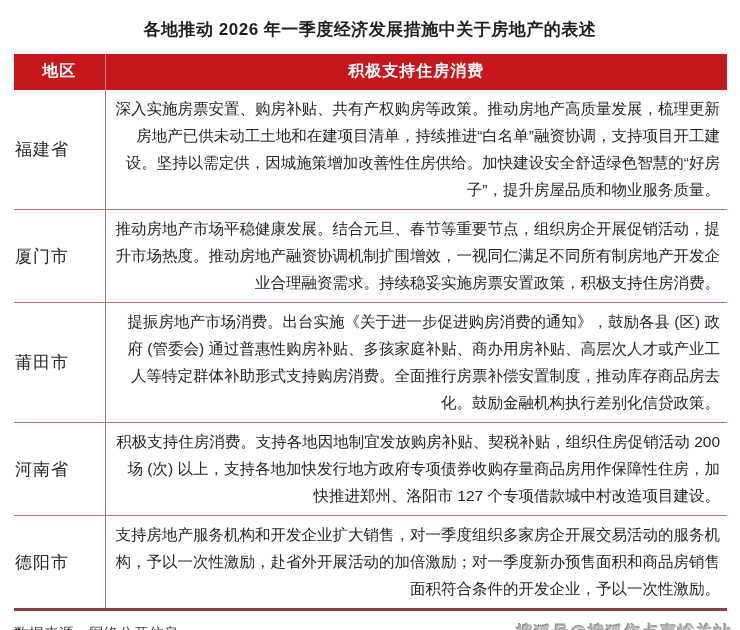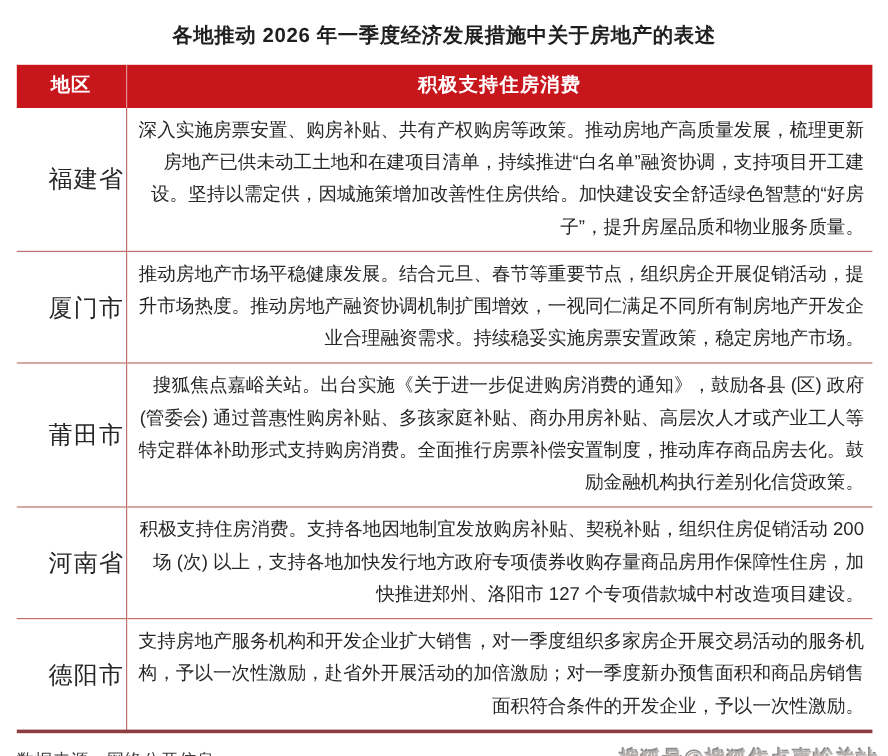--- a/index.html
+++ b/index.html
@@ -40,24 +40,24 @@
     text-align: center;
     letter-spacing: 1px;
   }
   .policy-table th.region-header {
     border-right: 1px solid #e0908e;
   }
   .policy-table tbody tr:not(:first-child) td {
     border-top: 1px solid #bd6f6b;
   }
   .region-cell {
-    text-align: right;
+    text-align: left;
     vertical-align: middle;
     border-right: 1px solid #bd6f6b;
-    font-size: 20px;
+    font-size: 17px;
     color: #262626;
     letter-spacing: 1px;
   }
   .desc-cell {
     padding: 5px 7px 6px 9px;
     font-size: 15.5px;
     line-height: 27px;
     color: #262626;
     text-align: right;
     vertical-align: middle;
@@ -99,25 +99,25 @@
         <th>积极支持住房消费</th>
       </tr>
     </thead>
     <tbody>
       <tr>
         <td class="region-cell">福建省</td>
         <td class="desc-cell">深入实施房票安置、购房补贴、共有产权购房等政策。推动房地产高质量发展，梳理更新房地产已供未动工土地和在建项目清单，持续推进“白名单”融资协调，支持项目开工建设。坚持以需定供，因城施策增加改善性住房供给。加快建设安全舒适绿色智慧的“好房子”，提升房屋品质和物业服务质量。</td>
       </tr>
       <tr>
         <td class="region-cell">厦门市</td>
-        <td class="desc-cell">推动房地产市场平稳健康发展。结合元旦、春节等重要节点，组织房企开展促销活动，提升市场热度。推动房地产融资协调机制扩围增效，一视同仁满足不同所有制房地产开发企业合理融资需求。持续稳妥实施房票安置政策，稳定房地产市场。</td>
+        <td class="desc-cell">推动房地产市场平稳健康发展。结合元旦、春节等重要节点，组织房企开展促销活动，提升市场热度。推动房地产融资协调机制扩围增效，一视同仁满足不同所有制房地产开发企业合理融资需求。持续稳妥实施房票安置政策，积极支持住房消费。</td>
       </tr>
       <tr>
         <td class="region-cell">莆田市</td>
-        <td class="desc-cell">搜狐焦点嘉峪关站。出台实施《关于进一步促进购房消费的通知》，鼓励各县 (区) 政府 (管委会) 通过普惠性购房补贴、多孩家庭补贴、商办用房补贴、高层次人才或产业工人等特定群体补助形式支持购房消费。全面推行房票补偿安置制度，推动库存商品房去化。鼓励金融机构执行差别化信贷政策。</td>
+        <td class="desc-cell">提振房地产市场消费。出台实施《关于进一步促进购房消费的通知》，鼓励各县 (区) 政府 (管委会) 通过普惠性购房补贴、多孩家庭补贴、商办用房补贴、高层次人才或产业工人等特定群体补助形式支持购房消费。全面推行房票补偿安置制度，推动库存商品房去化。鼓励金融机构执行差别化信贷政策。</td>
       </tr>
       <tr>
         <td class="region-cell">河南省</td>
         <td class="desc-cell">积极支持住房消费。支持各地因地制宜发放购房补贴、契税补贴，组织住房促销活动 200 场 (次) 以上，支持各地加快发行地方政府专项债券收购存量商品房用作保障性住房，加快推进郑州、洛阳市 127 个专项借款城中村改造项目建设。</td>
       </tr>
       <tr>
         <td class="region-cell">德阳市</td>
         <td class="desc-cell">支持房地产服务机构和开发企业扩大销售，对一季度组织多家房企开展交易活动的服务机构，予以一次性激励，赴省外开展活动的加倍激励；对一季度新办预售面积和商品房销售面积符合条件的开发企业，予以一次性激励。</td>
       </tr>
     </tbody>

